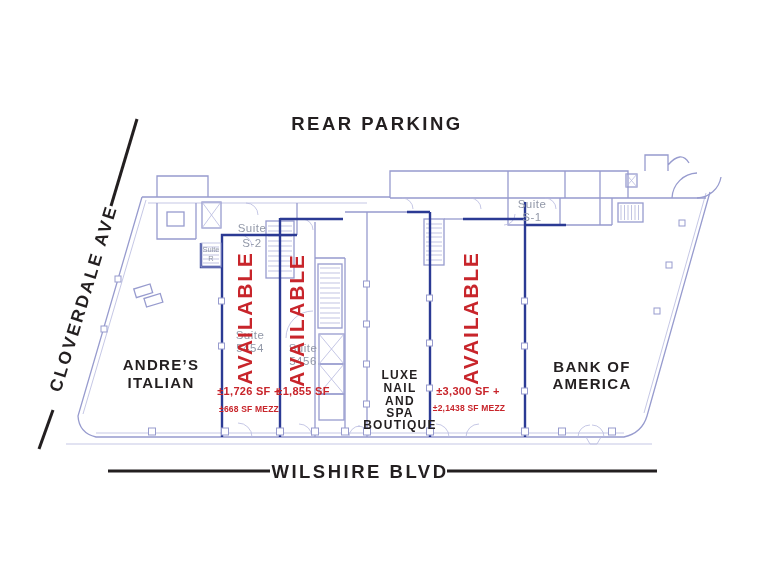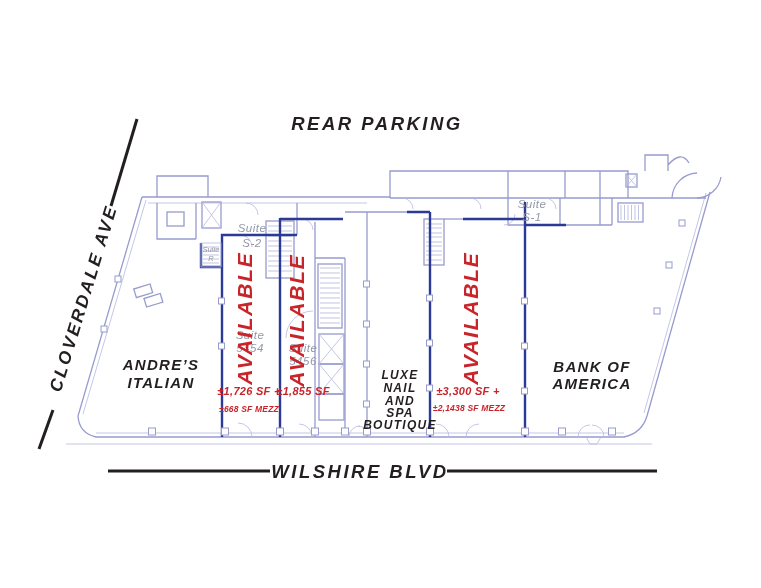--- a/index.html
+++ b/index.html
@@ -1,17 +1,17 @@
 <!DOCTYPE html>
 <html><head>
 <meta charset="utf-8">
 <style>
   html,body{margin:0;padding:0;background:#ffffff;}
   .stage{position:relative;width:761px;height:588px;background:#ffffff;overflow:hidden;
-         font-family:"Liberation Sans", sans-serif;font-style:italic;}
+         font-family:"Liberation Sans", sans-serif;}
   svg{position:absolute;left:0;top:0;}
   text{font-family:"Liberation Sans", sans-serif;}
   .street{fill:#231f20;font-weight:bold;font-size:18.5px;letter-spacing:2.5px;}
   .tenant{fill:#231f20;font-weight:bold;letter-spacing:1.3px;}
   .avail{fill:#c8252b;font-weight:bold;font-size:21px;letter-spacing:1.8px;}
   .sf{fill:#c8252b;font-weight:bold;font-size:11px;letter-spacing:.3px;}
   .mezz{fill:#c8252b;font-weight:bold;font-size:8.5px;letter-spacing:.2px;}
   .suite{fill:#9298a8;font-size:11.5px;letter-spacing:.5px;}
   .suite-sm{fill:#9298a8;font-size:7.5px;}
   .plan{stroke:#979bce;fill:none;stroke-width:1.3px;}

